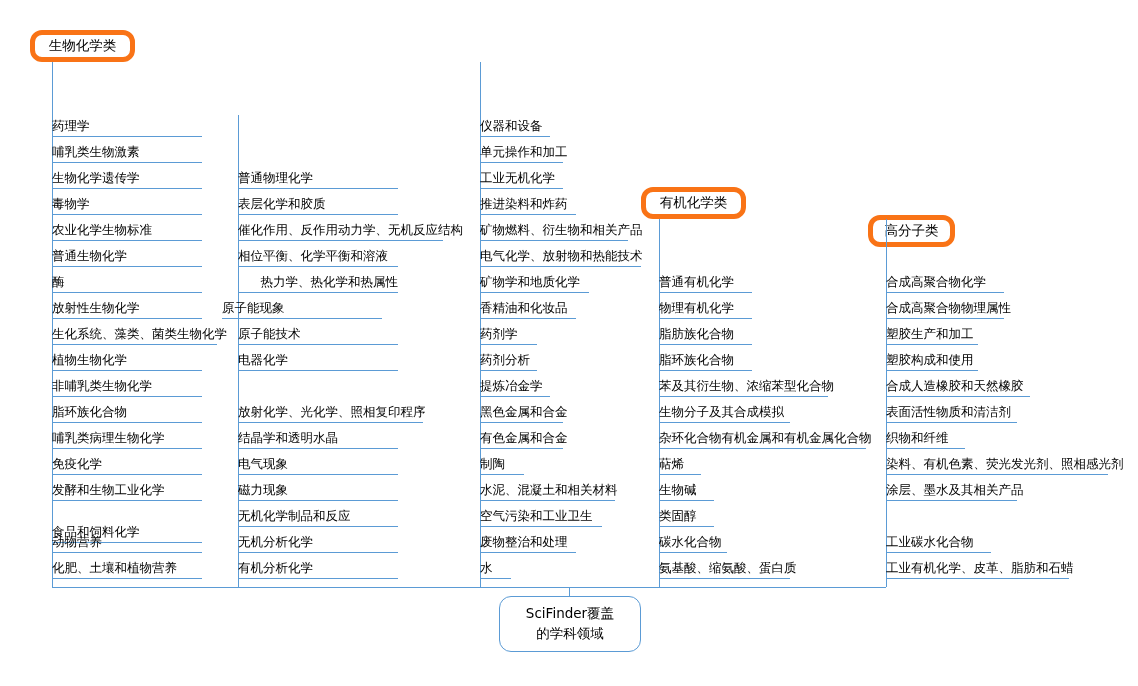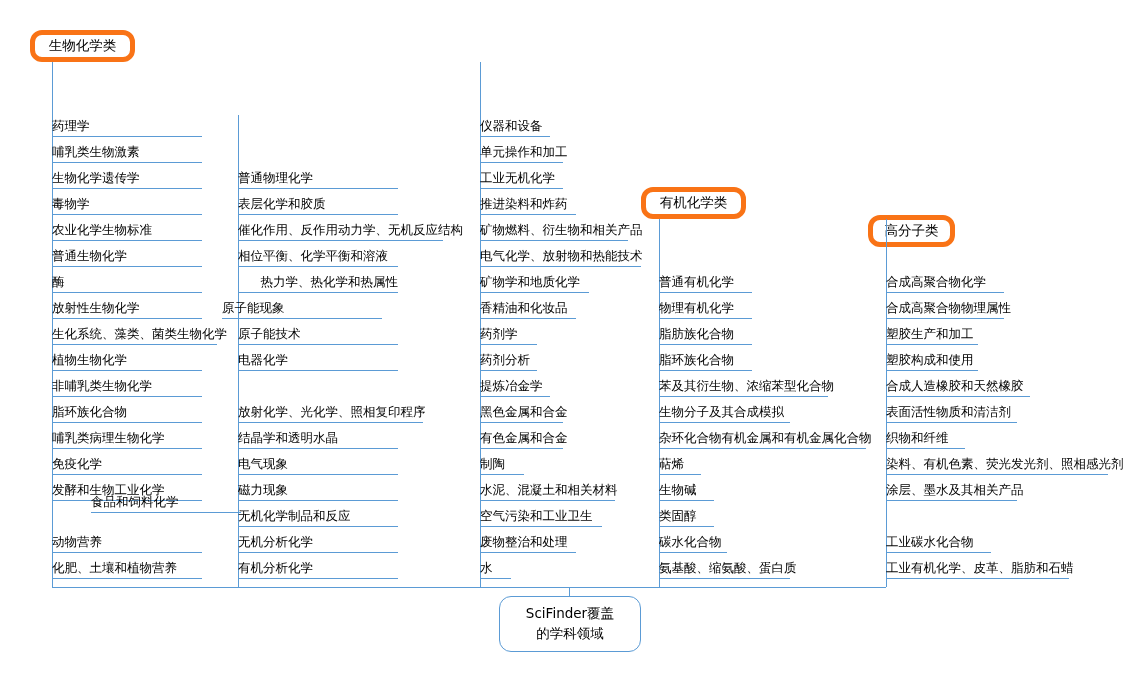--- a/index.html
+++ b/index.html
@@ -84,21 +84,21 @@
   <div class="item" style="left:52px; top:249px; width:150px;">普通生物化学</div>
   <div class="item" style="left:52px; top:275px; width:150px;">酶</div>
   <div class="item" style="left:52px; top:301px; width:150px;">放射性生物化学</div>
   <div class="item" style="left:52px; top:327px; width:165px;">生化系统、藻类、菌类生物化学</div>
   <div class="item" style="left:52px; top:353px; width:150px;">植物生物化学</div>
   <div class="item" style="left:52px; top:379px; width:150px;">非哺乳类生物化学</div>
   <div class="item" style="left:52px; top:405px; width:150px;">脂环族化合物</div>
   <div class="item" style="left:52px; top:431px; width:150px;">哺乳类病理生物化学</div>
   <div class="item" style="left:52px; top:457px; width:150px;">免疫化学</div>
   <div class="item" style="left:52px; top:483px; width:150px;">发酵和生物工业化学</div>
-  <div class="item" style="left:52px; top:495px; width:150px;margin-left:39px;">食品和饲料化学</div>
+  <div class="item" style="left:52px; top:525px; width:150px;">食品和饲料化学</div>
   <div class="item" style="left:52px; top:535px; width:150px;">动物营养</div>
   <div class="item" style="left:52px; top:561px; width:150px;">化肥、土壤和植物营养</div>
 
   <div class="connector v-line" style="left:238px; top:115px; height:472px;"></div>
 
   <div class="item" style="left:238px; top:171px; width:160px;">普通物理化学</div>
   <div class="item" style="left:238px; top:197px; width:160px;">表层化学和胶质</div>
   <div class="item" style="left:238px; top:223px; width:205px;text-align:center;">催化作用、反作用动力学、无机反应结构</div>
   <div class="item" style="left:238px; top:249px; width:160px;">相位平衡、化学平衡和溶液</div>
   <div class="item" style="left:238px; top:275px; width:160px;text-align:right;">热力学、热化学和热属性</div>

